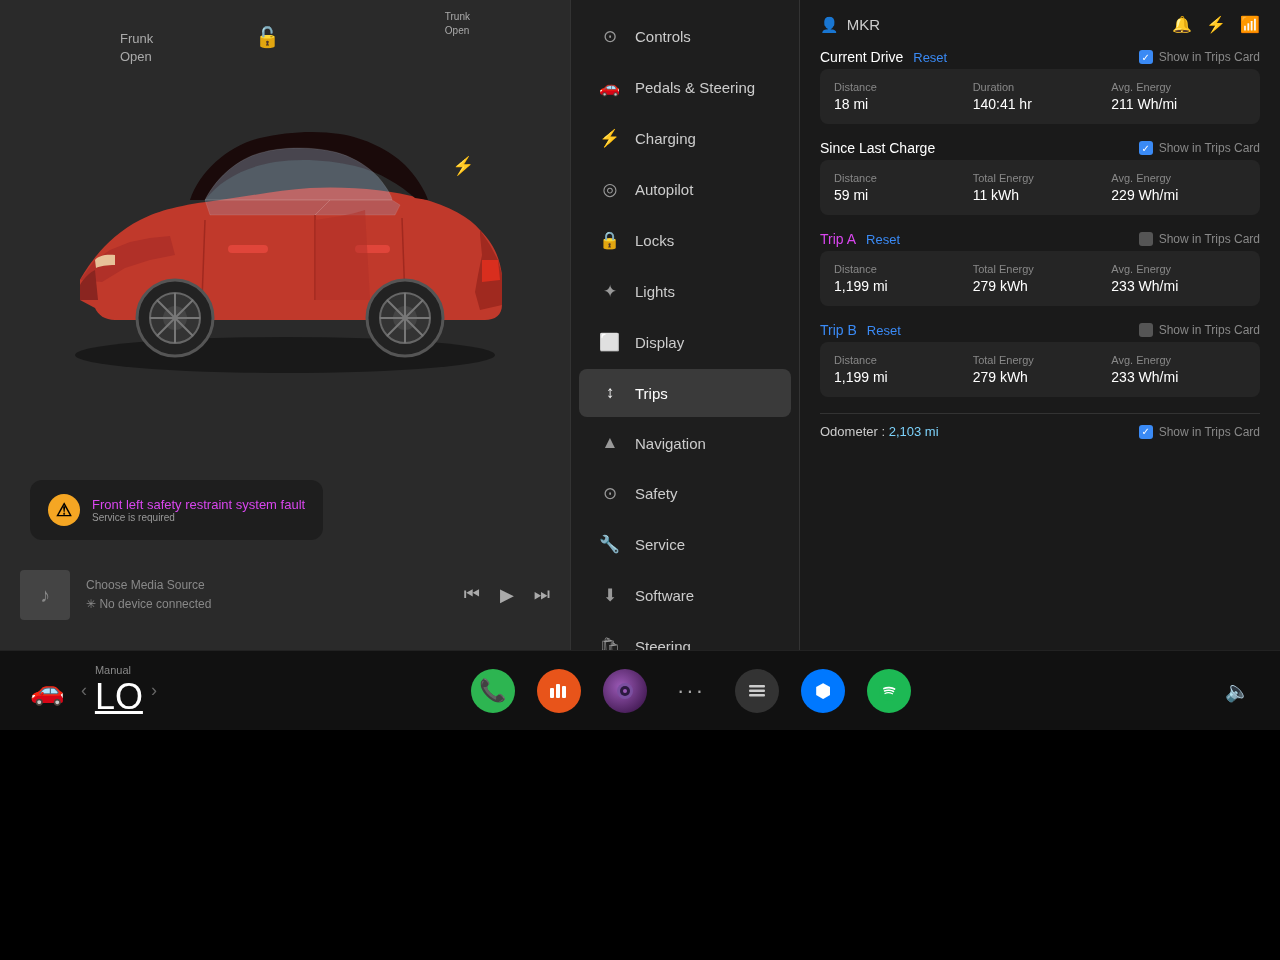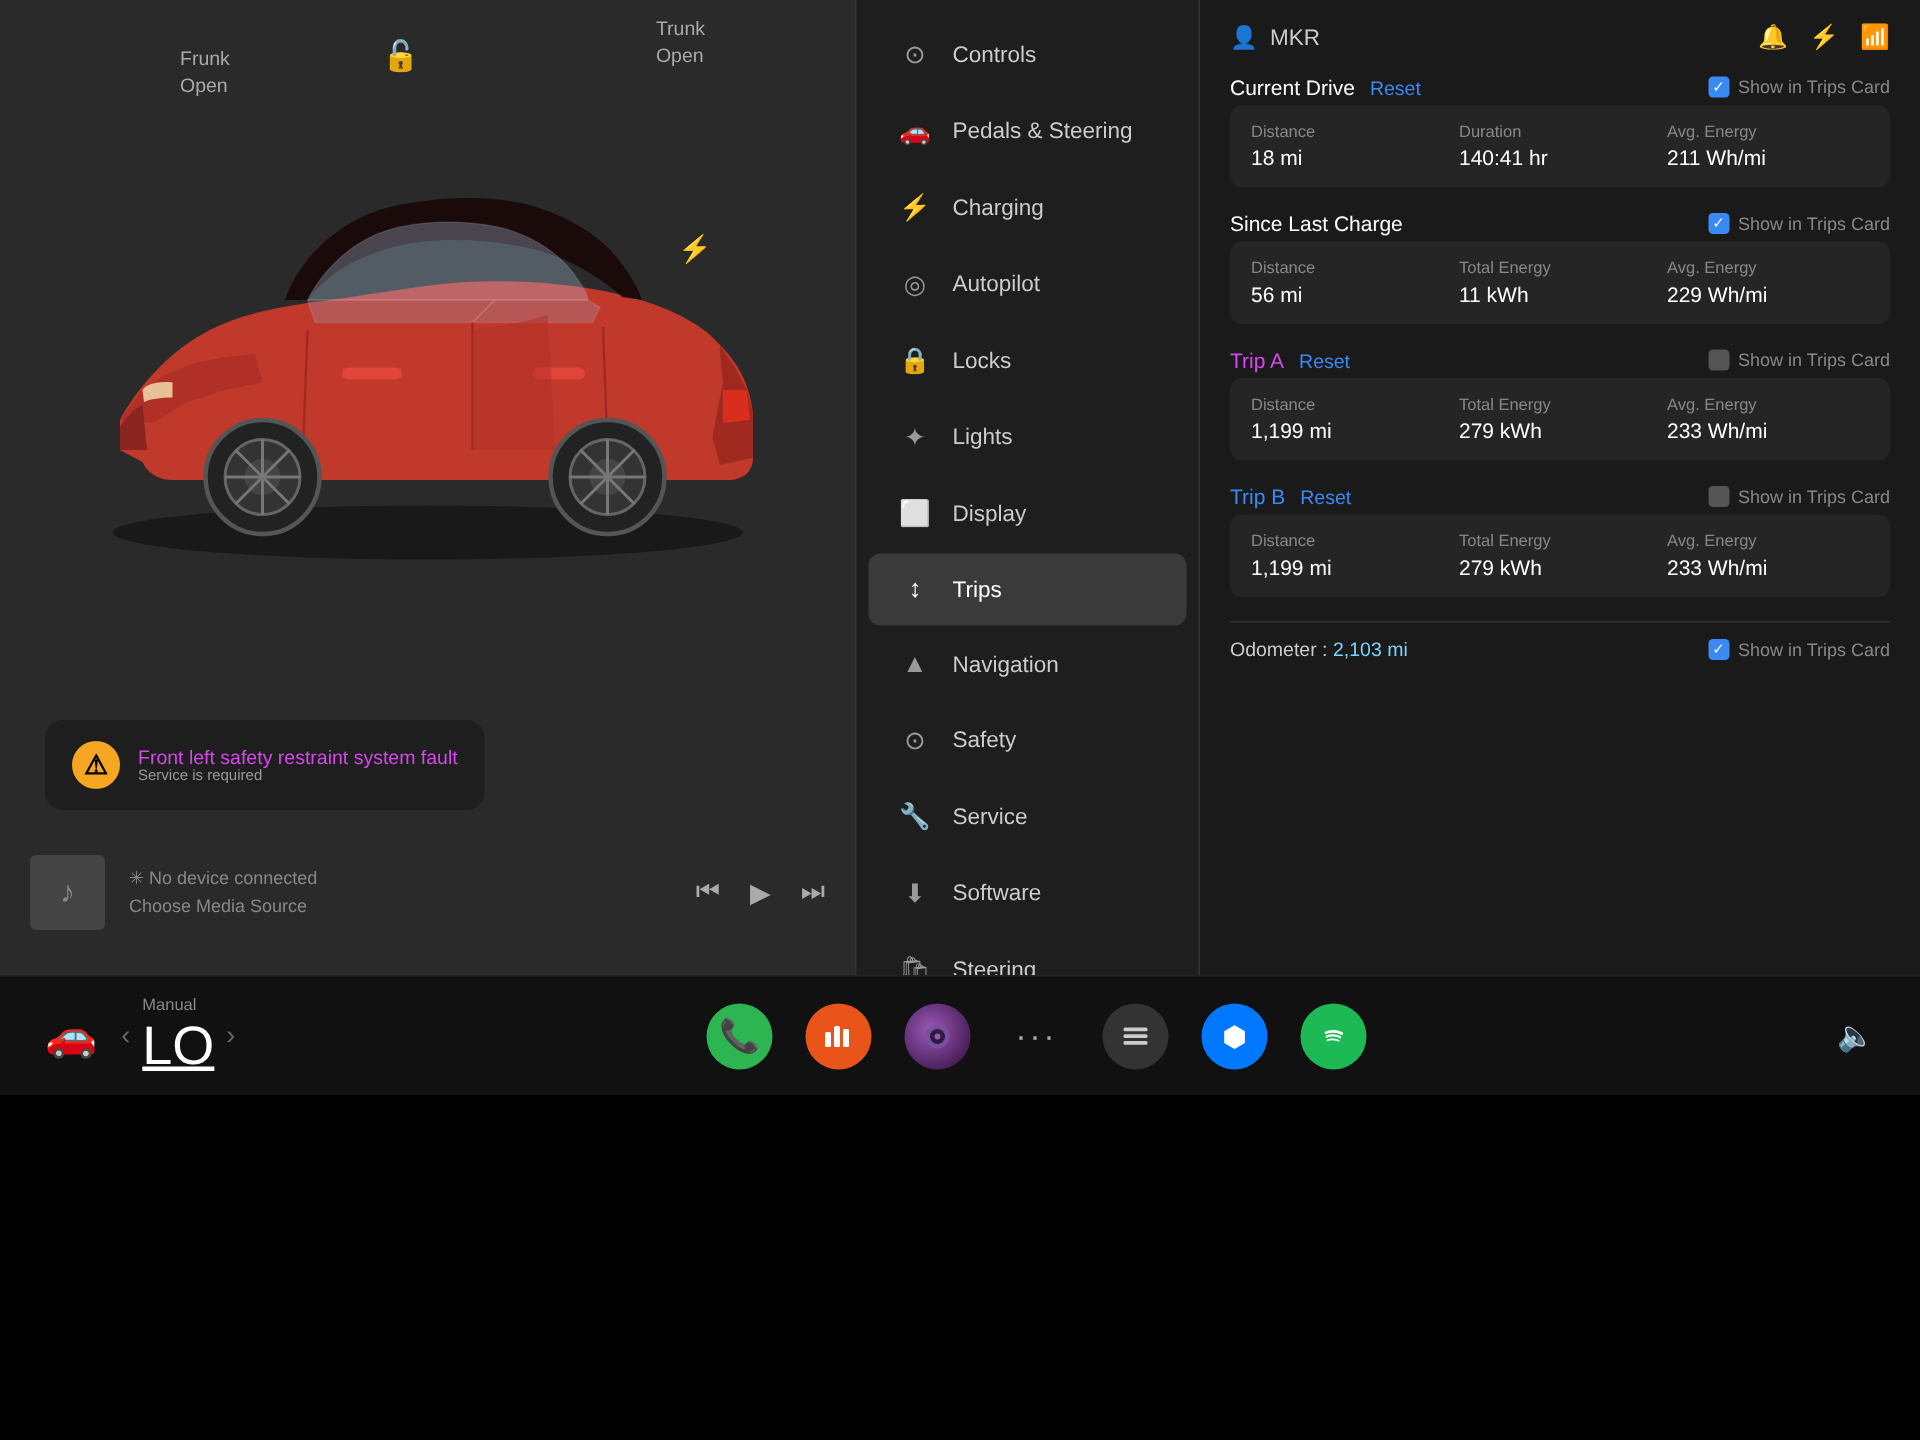--- a/index.html
+++ b/index.html
@@ -37,21 +37,21 @@
       color: #aaa;
       font-size: 13px;
       line-height: 1.4;
     }
 
     .trunk-label {
       position: absolute;
       top: 10px;
       right: 100px;
       color: #aaa;
-      font-size: 13px;
+      font-size: 10px;
       line-height: 1.4;
     }
 
     .lock-icon {
       position: absolute;
       top: 25px;
       left: 255px;
       font-size: 20px;
       color: #aaa;
     }
@@ -498,22 +498,22 @@
       <div class="alert-icon">⚠</div>
       <div class="alert-text">
         <div class="alert-title">Front left safety restraint system fault</div>
         <div class="alert-sub">Service is required</div>
       </div>
     </div>
 
     <div class="media-bar">
       <div class="media-thumb">♪</div>
       <div class="media-info">
+        <div>Choose Media Source</div>
         <div>✳ No device connected</div>
-        <div>Choose Media Source</div>
       </div>
       <div class="media-controls">
         <span>⏮</span>
         <span>▶</span>
         <span>⏭</span>
       </div>
     </div>
   </div>
 
   <div class="middle-panel">
@@ -616,21 +616,21 @@
       <div class="section-row">
         <span class="section-title">Since Last Charge</span>
         <div class="show-trips-label">
           <div class="checkbox-checked">✓</div>
           <span>Show in Trips Card</span>
         </div>
       </div>
       <div class="stats-grid">
         <div class="stat-item">
           <div class="stat-label">Distance</div>
-          <div class="stat-value">56 mi</div>
+          <div class="stat-value">59 mi</div>
         </div>
         <div class="stat-item">
           <div class="stat-label">Total Energy</div>
           <div class="stat-value">11 kWh</div>
         </div>
         <div class="stat-item">
           <div class="stat-label">Avg. Energy</div>
           <div class="stat-value">229 Wh/mi</div>
         </div>
       </div>

